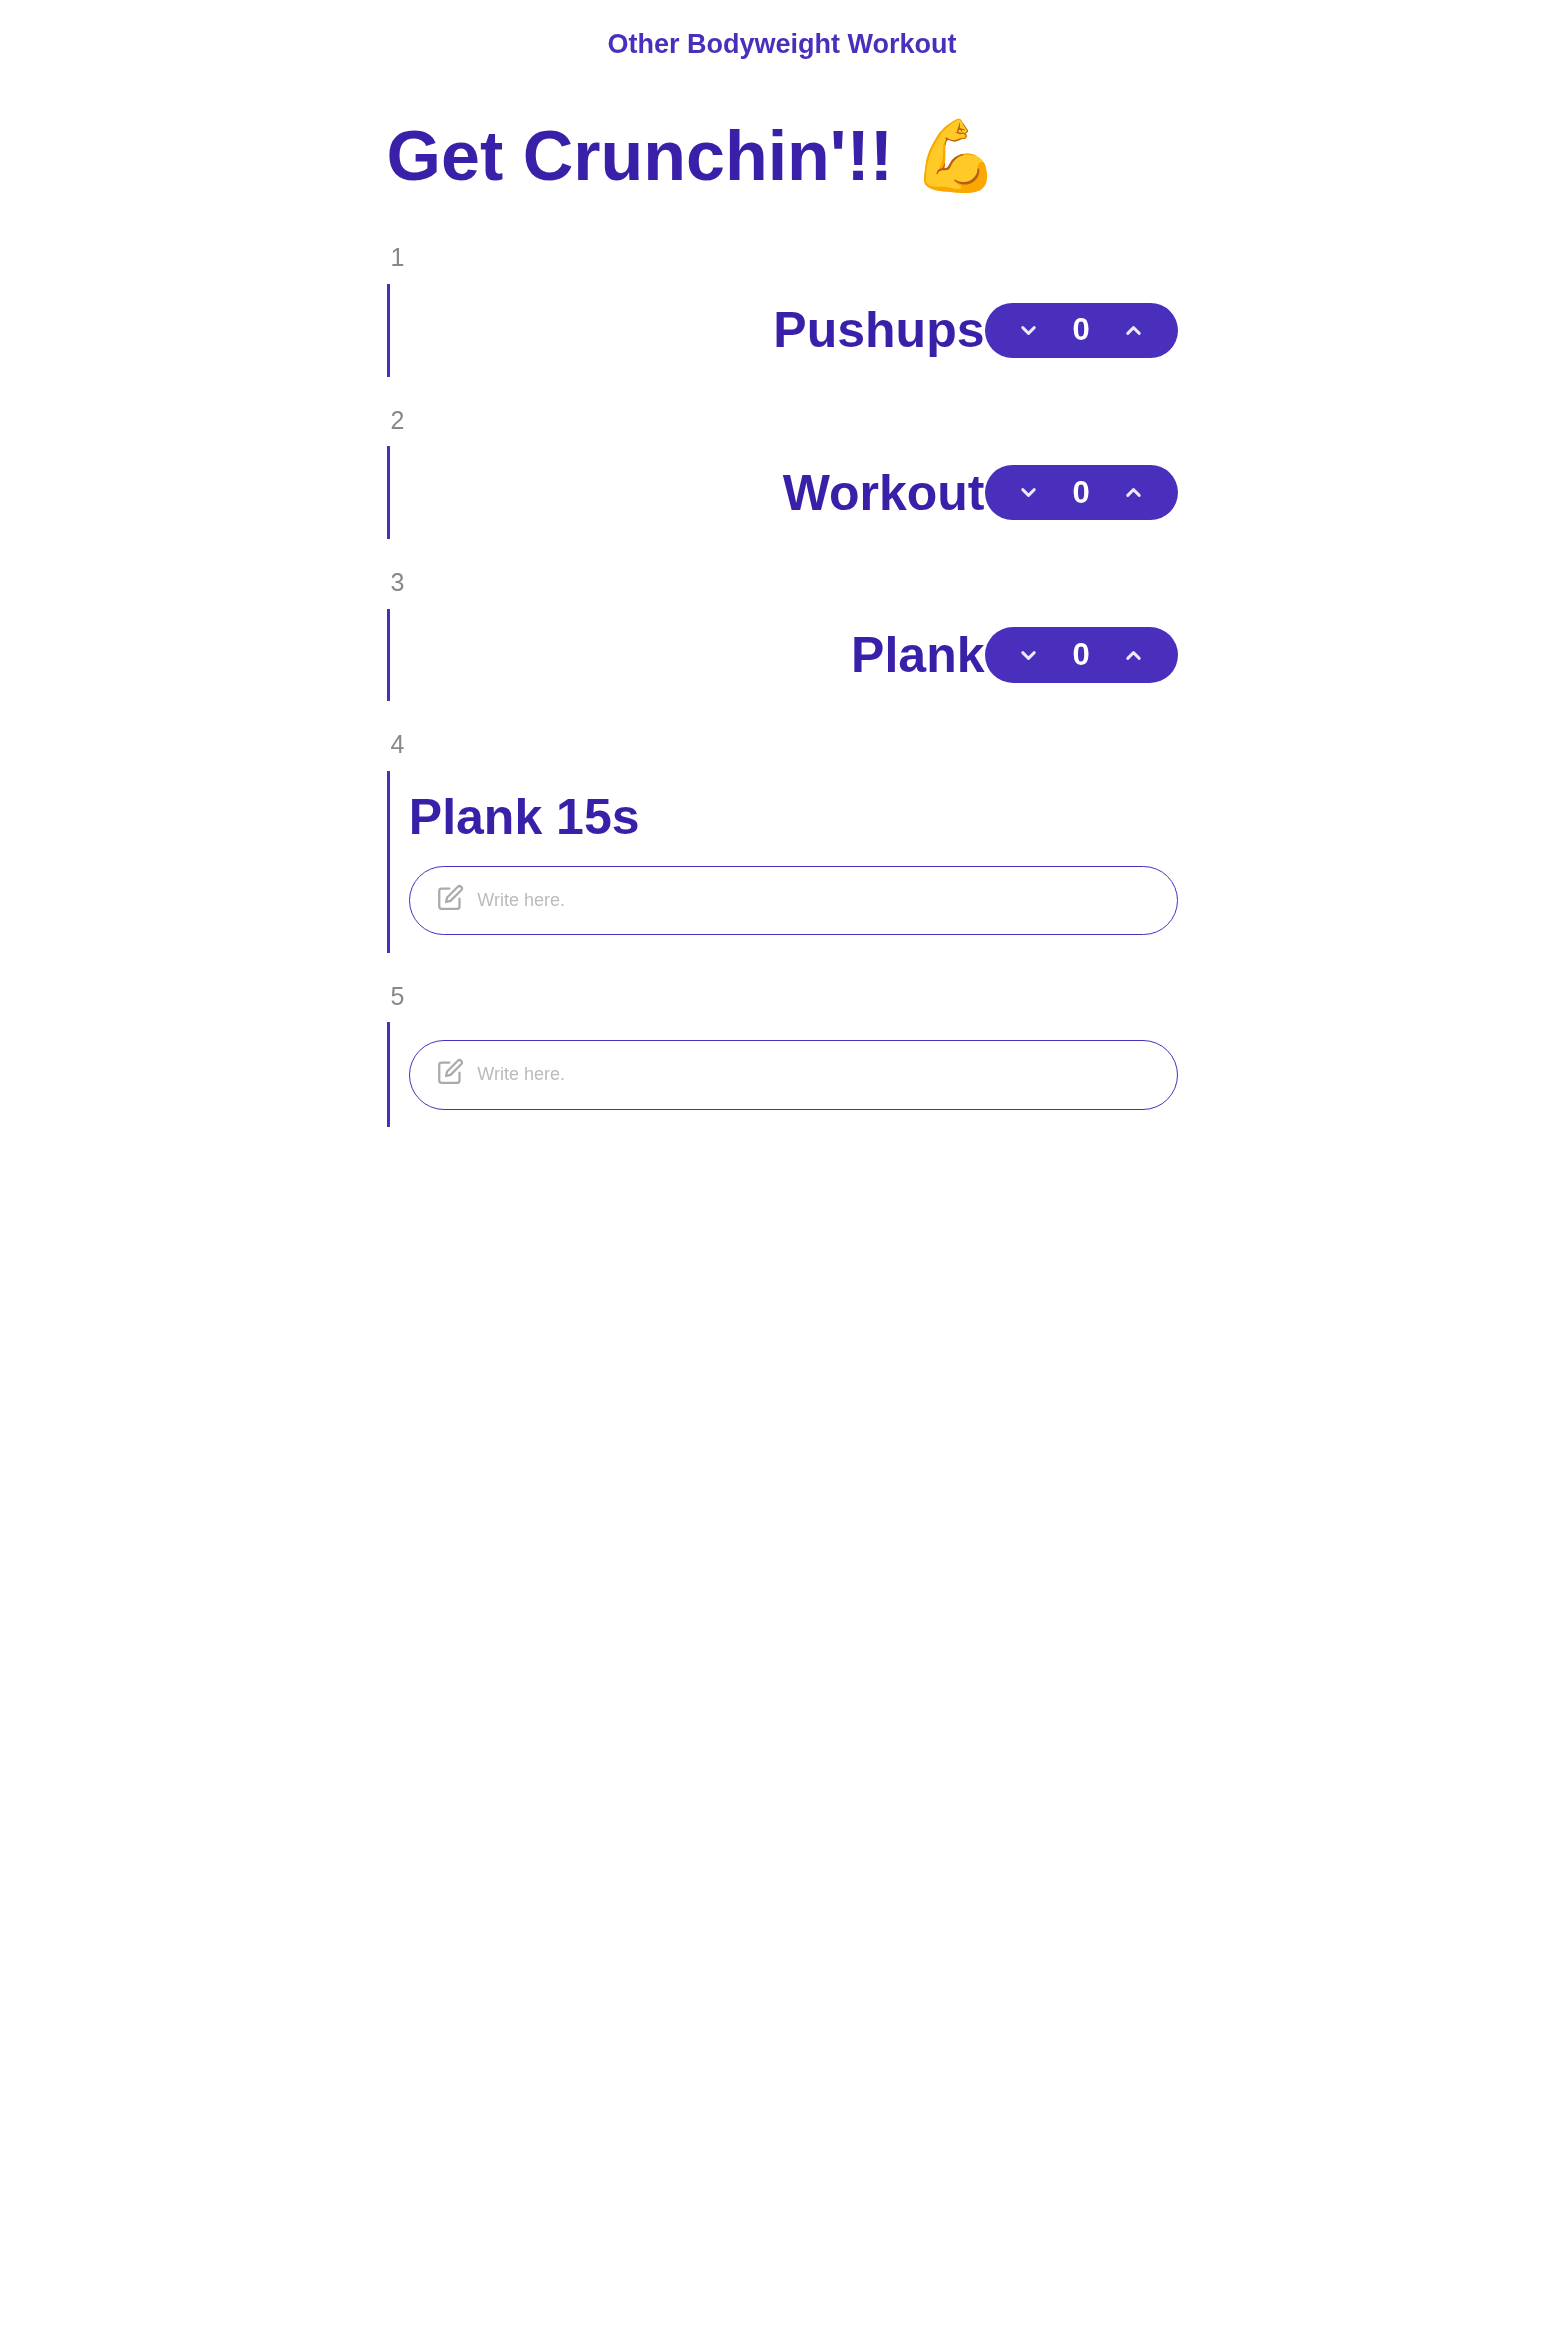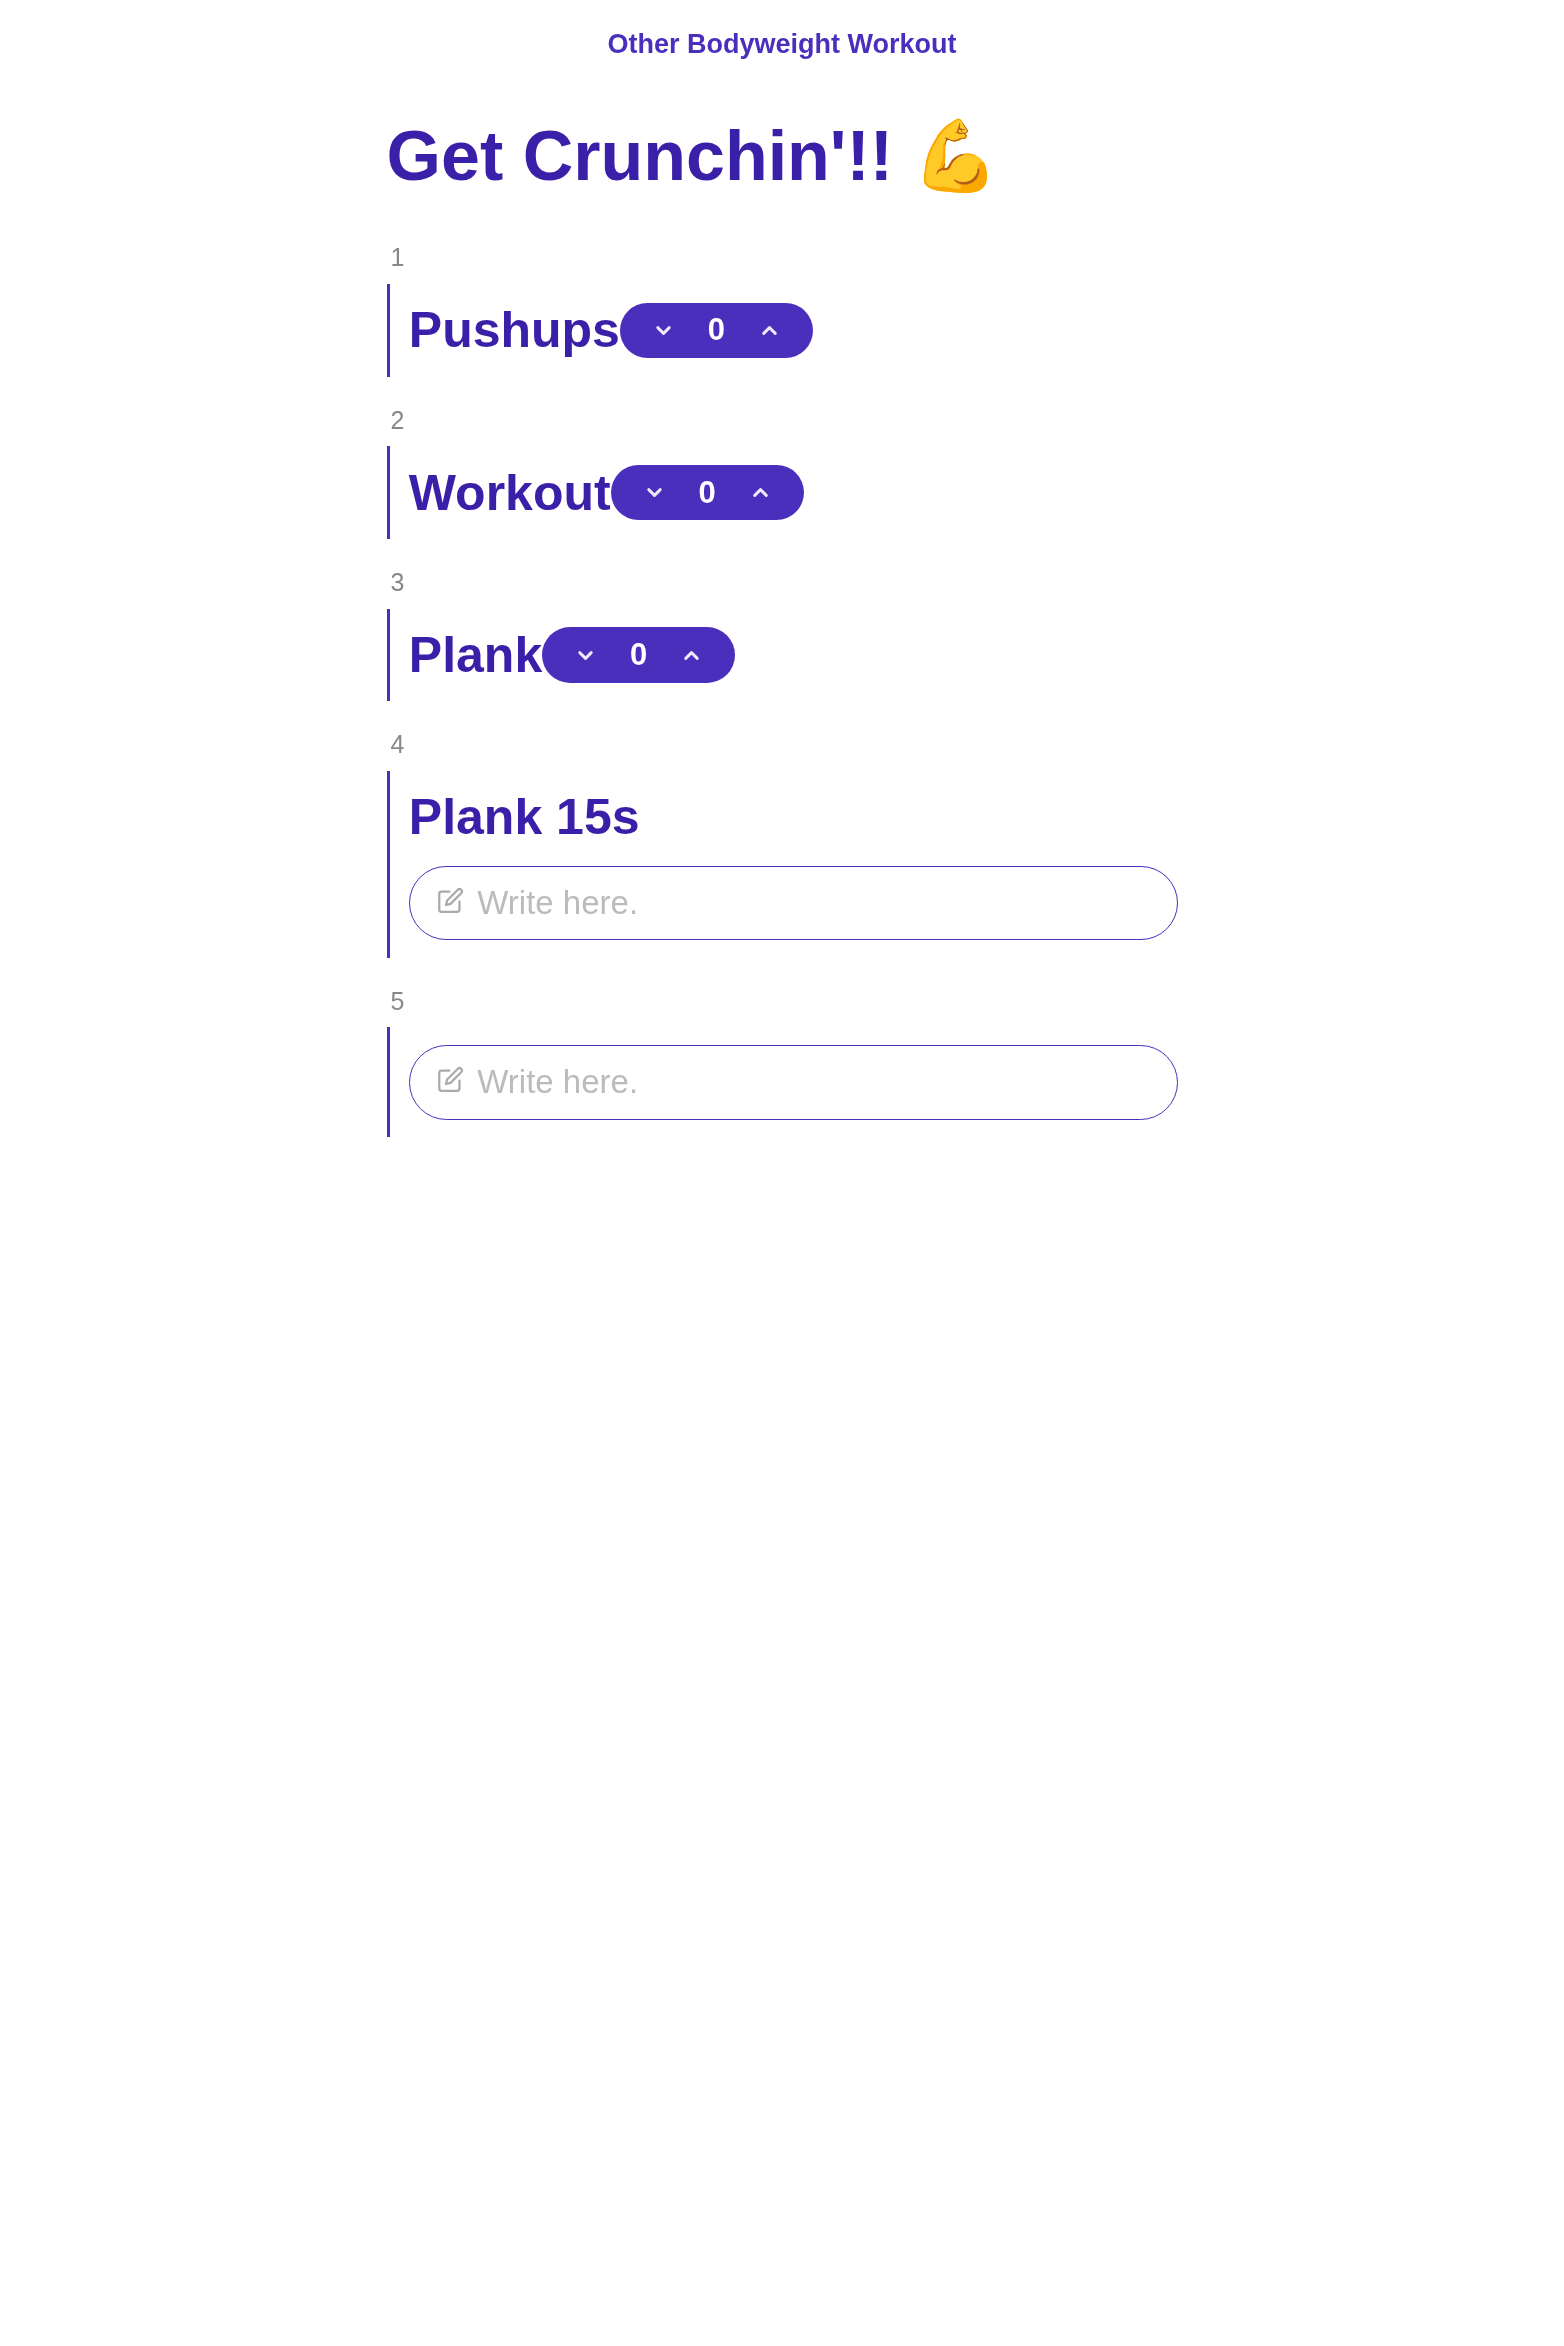--- a/index.html
+++ b/index.html
@@ -41,21 +41,21 @@
       color: #888;
       font-size: 25px;
       font-weight: 400;
       margin-bottom: 11.6px;
       padding-left: 3.9px;
     }
 
     .exercise-row {
       display: flex;
       align-items: center;
-      justify-content: flex-start;
+      justify-content: flex-end;
       border-left: 3.9px solid #4a2fbd;
       padding: 17.4px 0 17.4px 19.3px;
       margin-bottom: 29px;
     }
 
     .exercise-name {
       color: #3a1fa8;
       font-size: 50px;
       font-weight: 800;
     }
@@ -116,21 +116,21 @@
 
     .pencil-icon {
       color: #a0a0a0;
       font-size: 23px;
       flex-shrink: 0;
     }
 
     .text-input-field {
       border: none;
       outline: none;
-      font-size: 33px;
+      font-size: 18px;
       color: #aaa;
       width: 100%;
       background: transparent;
     }
 
     .text-input-field::placeholder {
       color: #bbb;
     }
 
     svg.chevron {

